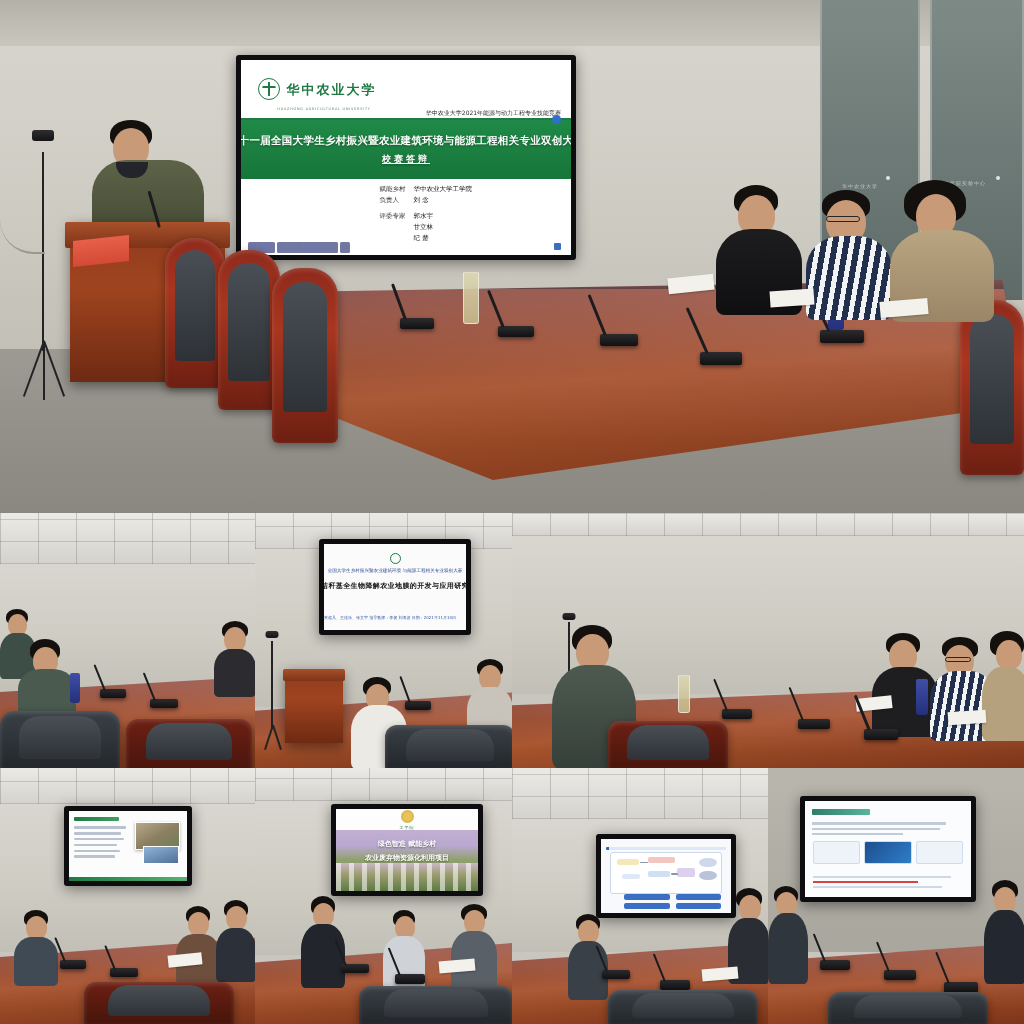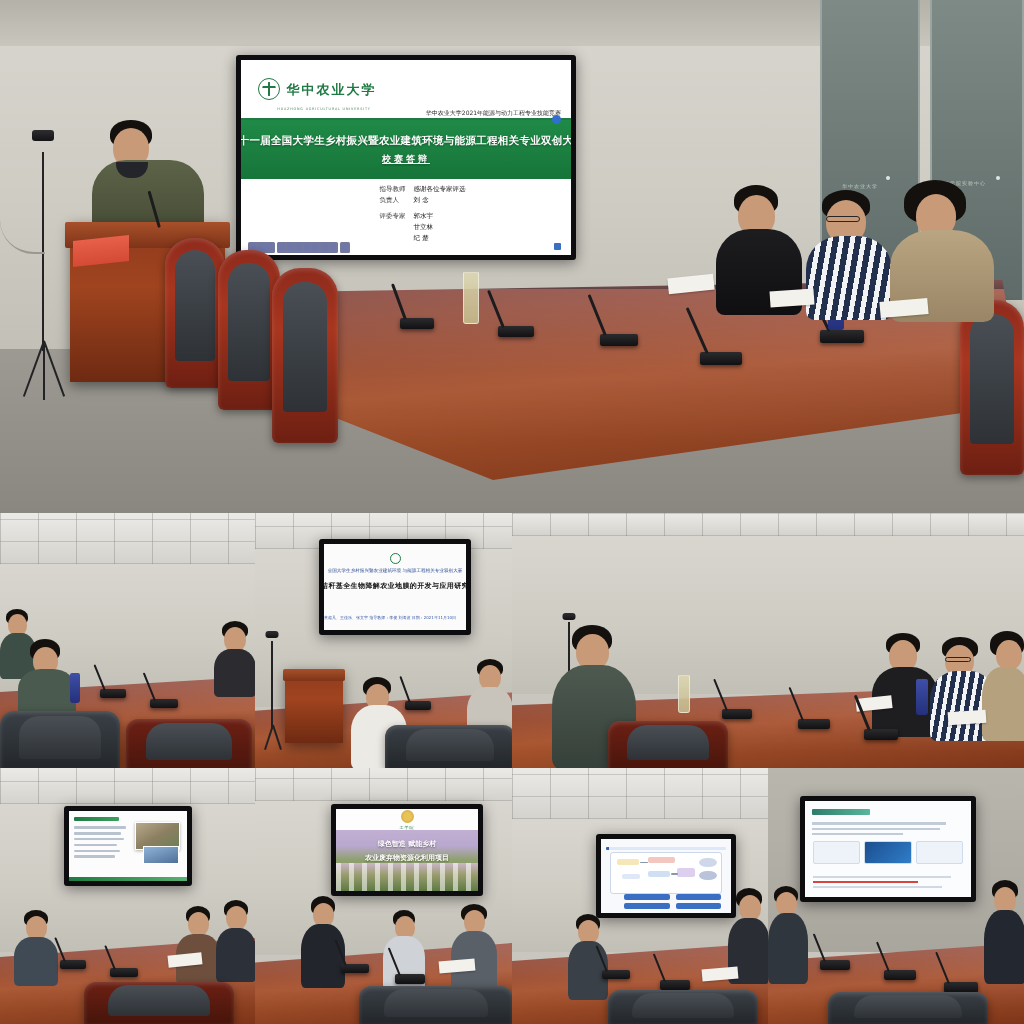--- a/index.html
+++ b/index.html
@@ -240,22 +240,22 @@
           </div>
 
           <div class="slide-greenband">
             <div class="slide-kicker">华中农业大学2021年能源与动力工程专业技能竞赛</div>
             <div class="slide-title1">第十一届全国大学生乡村振兴暨农业建筑环境与能源工程相关专业双创大赛</div>
             <div class="slide-title2">校赛答辩</div>
           </div>
 
           <div class="slide-body">
             <div class="credit-row">
-              <span class="credit-k">指导教师</span>
-              <span class="credit-v">感谢各位专家评选</span>
+              <span class="credit-k">赋能乡村</span>
+              <span class="credit-v">华中农业大学工学院</span>
             </div>
             <div class="credit-row">
               <span class="credit-k">负责人</span>
               <span class="credit-v">刘 念</span>
             </div>
             <div class="credit-row" style="margin-top:4px;">
               <span class="credit-k">评委专家</span>
               <span class="credit-v">郭水宇</span>
             </div>
             <div class="credit-row">

